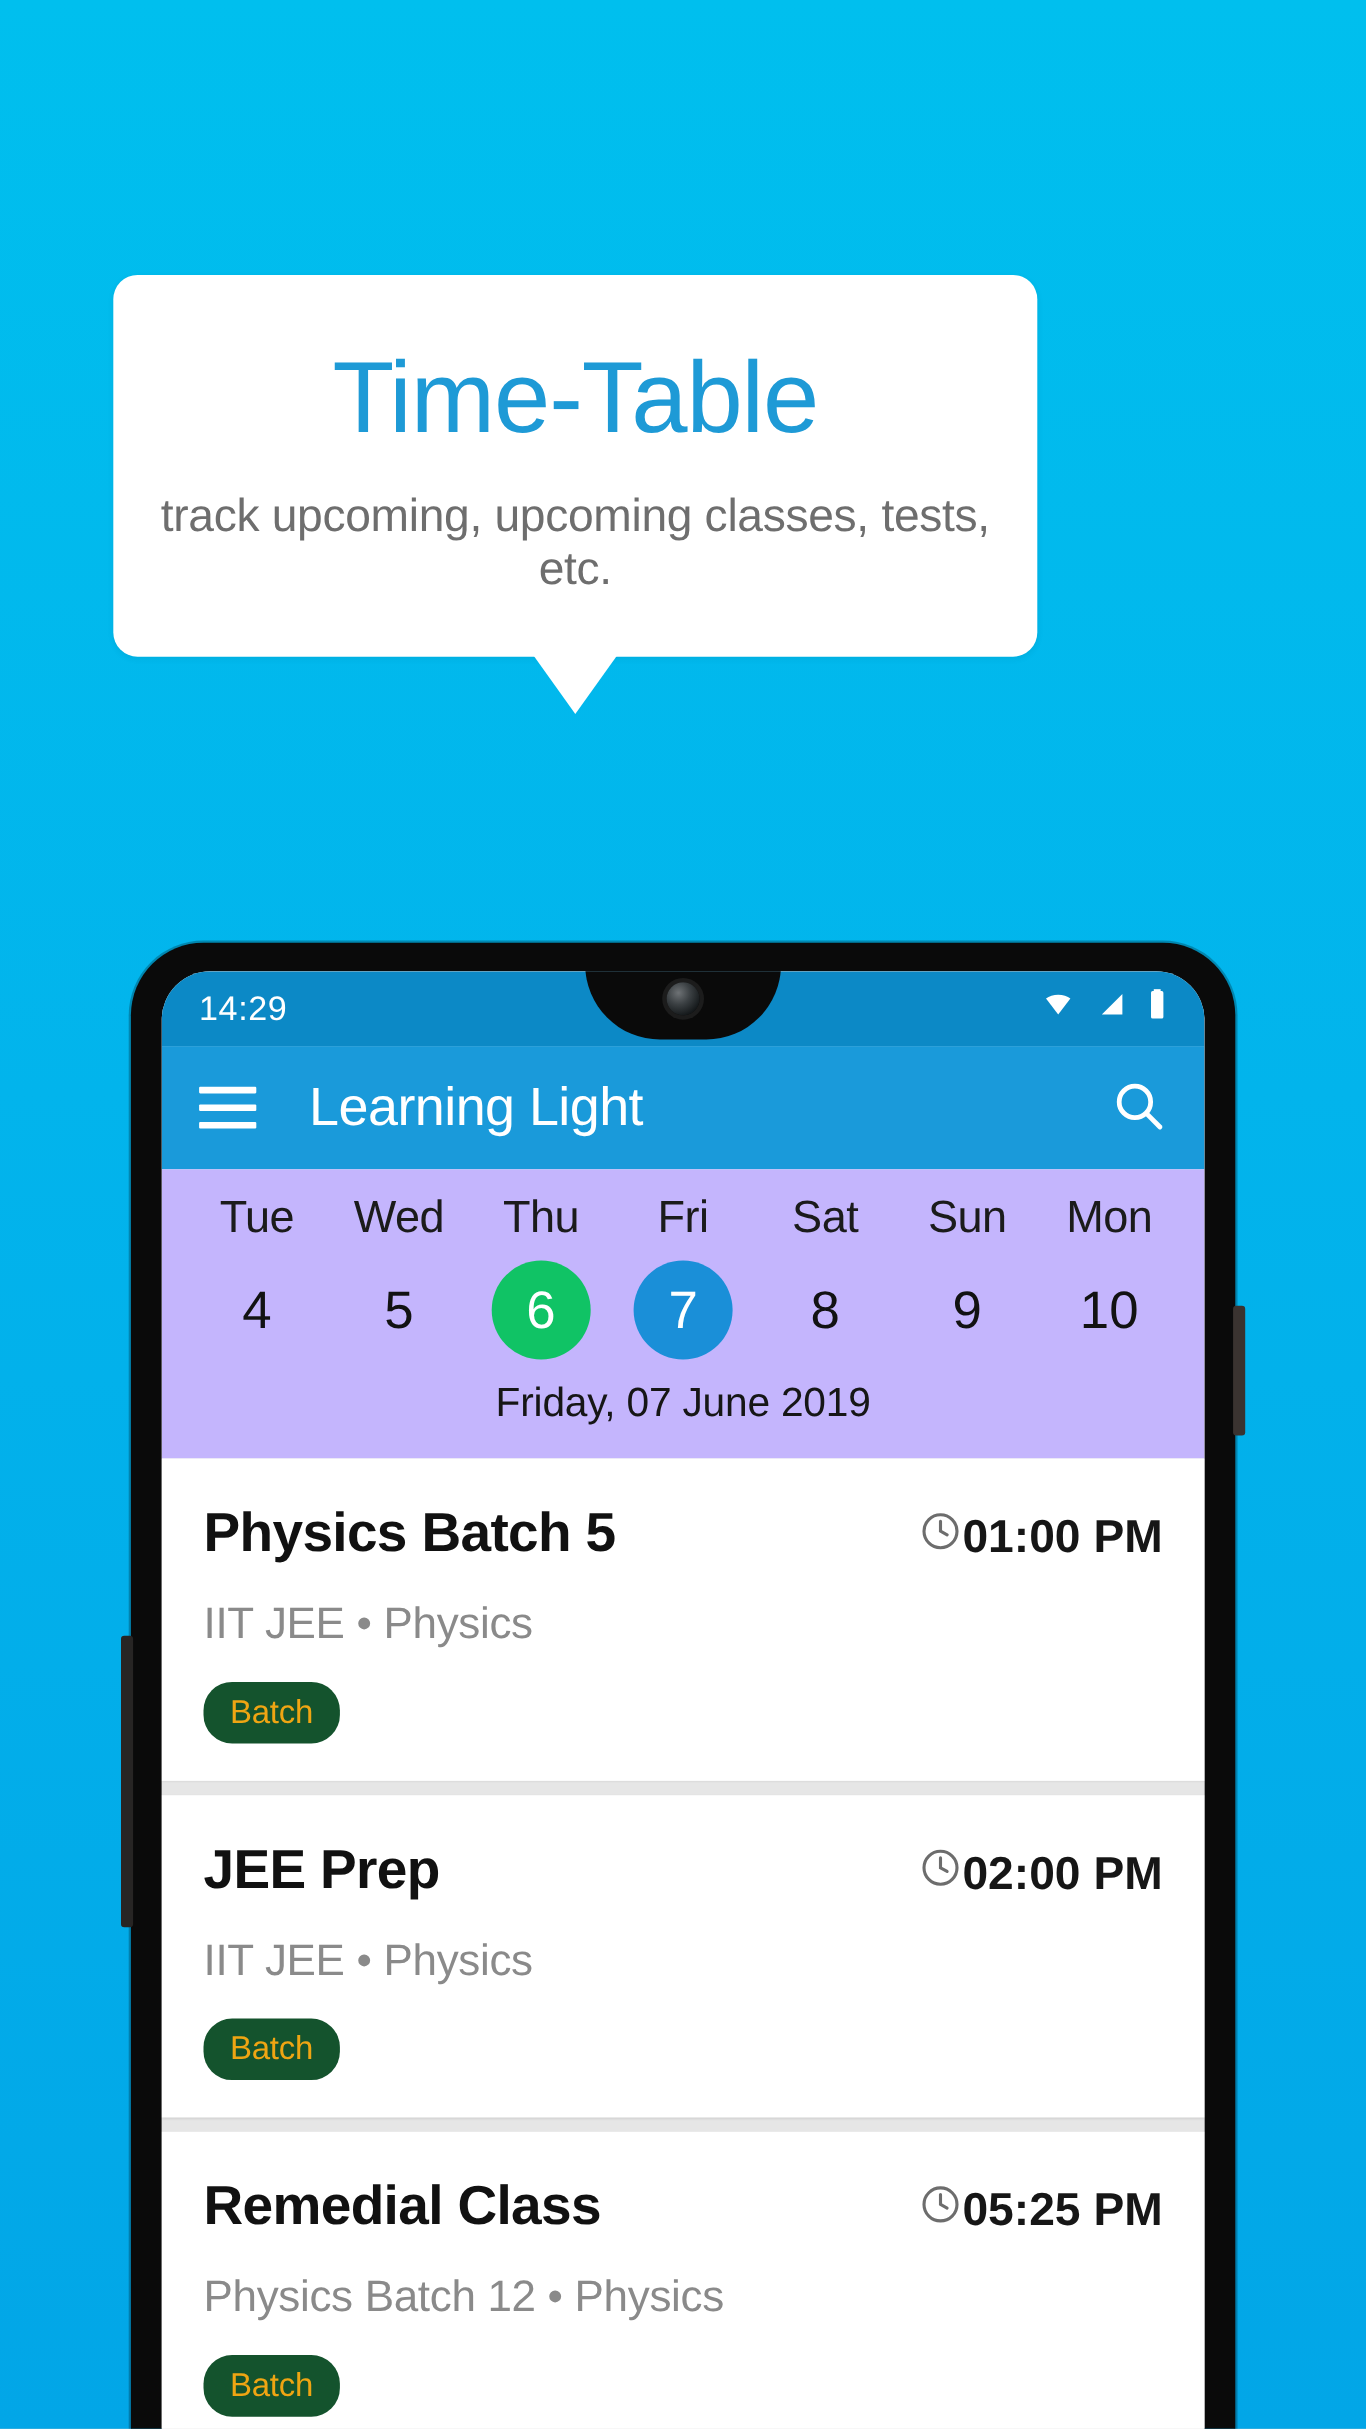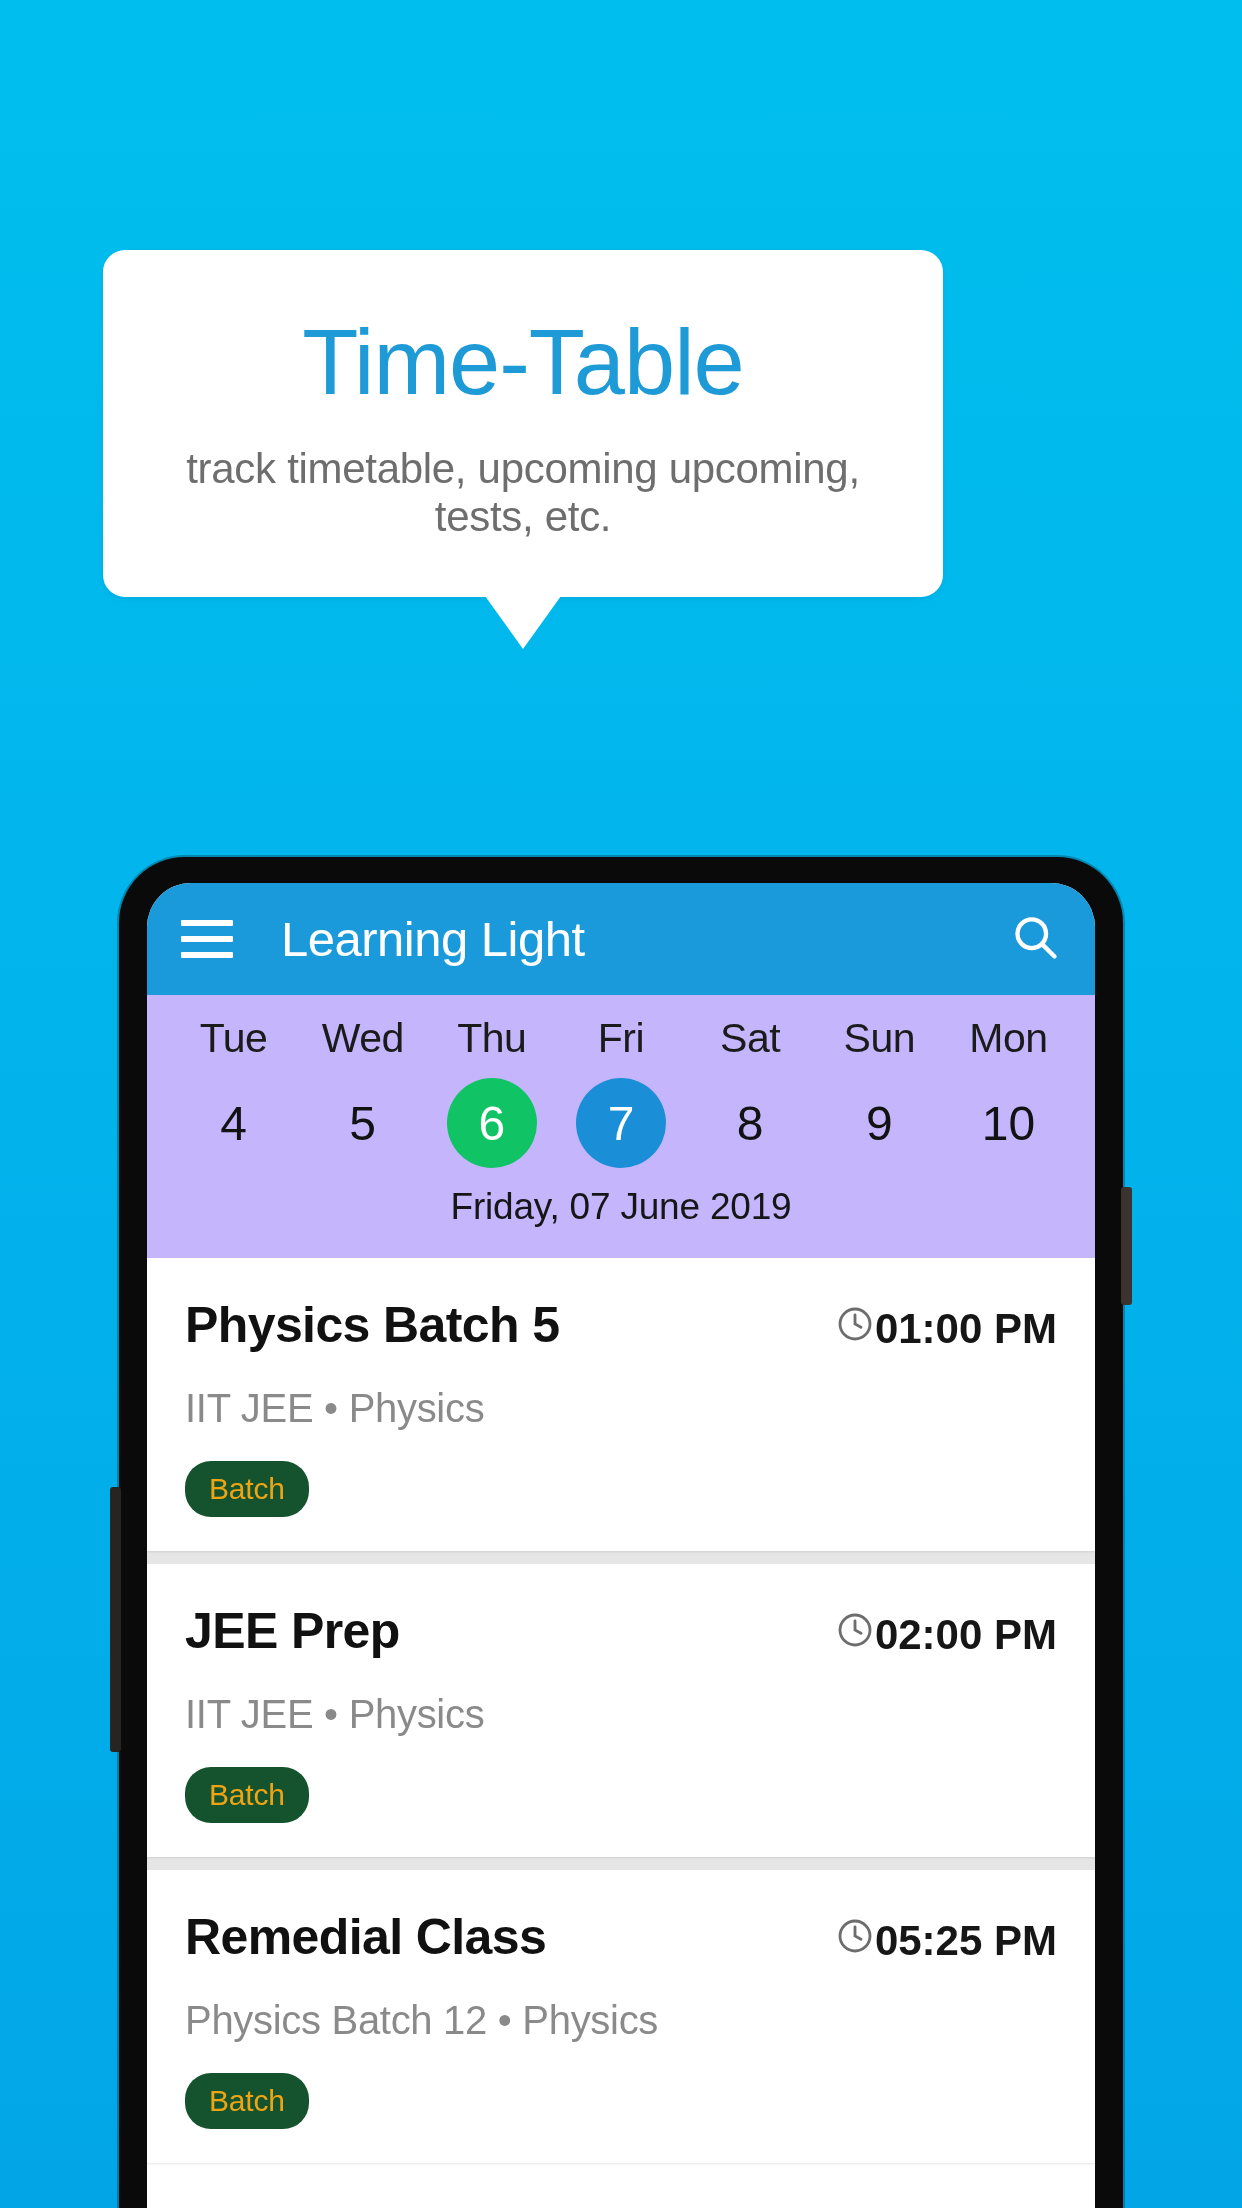--- a/index.html
+++ b/index.html
@@ -228,32 +228,56 @@
     border-radius:26px;
     letter-spacing:-.2px;
   }
 </style>
 </head>
 <body>
 
 <div class="bubble-wrap">
   <div class="bubble">
     <div class="bubble-title">Time-Table</div>
-    <div class="bubble-sub">track timetable, upcoming upcoming, tests, etc.</div>
+    <div class="bubble-sub">track upcoming, upcoming classes, tests, etc.</div>
   </div>
   <div class="bubble-tail"></div>
 </div>
 
 <div class="phone">
 
   <div class="btn-power"></div>
   <div class="btn-volume"></div>
 
   <div class="phone-inner">
 
+    <div class="statusbar">
+      <div class="sb-time">14:29</div>
+      <div class="sb-right">
+        <span>
+          <svg width="34" height="28" viewBox="0 0 24 24">
+              <path fill="#fff" d="M2.5 7.5 C7 3.5 17 3.5 21.5 7.5 L12 20 Z"></path>
+            </svg>
+        </span>
+        <span>
+          <svg width="30" height="28" viewBox="0 0 24 24">
+              <path fill="#fff" d="M20 4 L20 20 L4 20 Z"></path>
+            </svg>
+        </span>
+        <span>
+          <svg width="18" height="30" viewBox="0 0 12 24">
+              <rect x="3.5" y="1" width="5" height="1.6" fill="#fff"></rect>
+              <rect x="1.5" y="2.4" width="9" height="20" rx="1.2" fill="#fff"></rect>
+            </svg>
+        </span>
+      </div>
+      <div class="notch">
+        <div class="notch-cam"></div>
+      </div>
+    </div>
 
     <div class="appbar">
       <div class="hamburger">
         <span></span>
           <span></span>
           <span></span>
       </div>
       <div class="appbar-title">Learning Light</div>
       <div class="appbar-search">
         <svg width="52" height="52" viewBox="0 0 24 24" fill="none" stroke="#fff" stroke-width="2">

